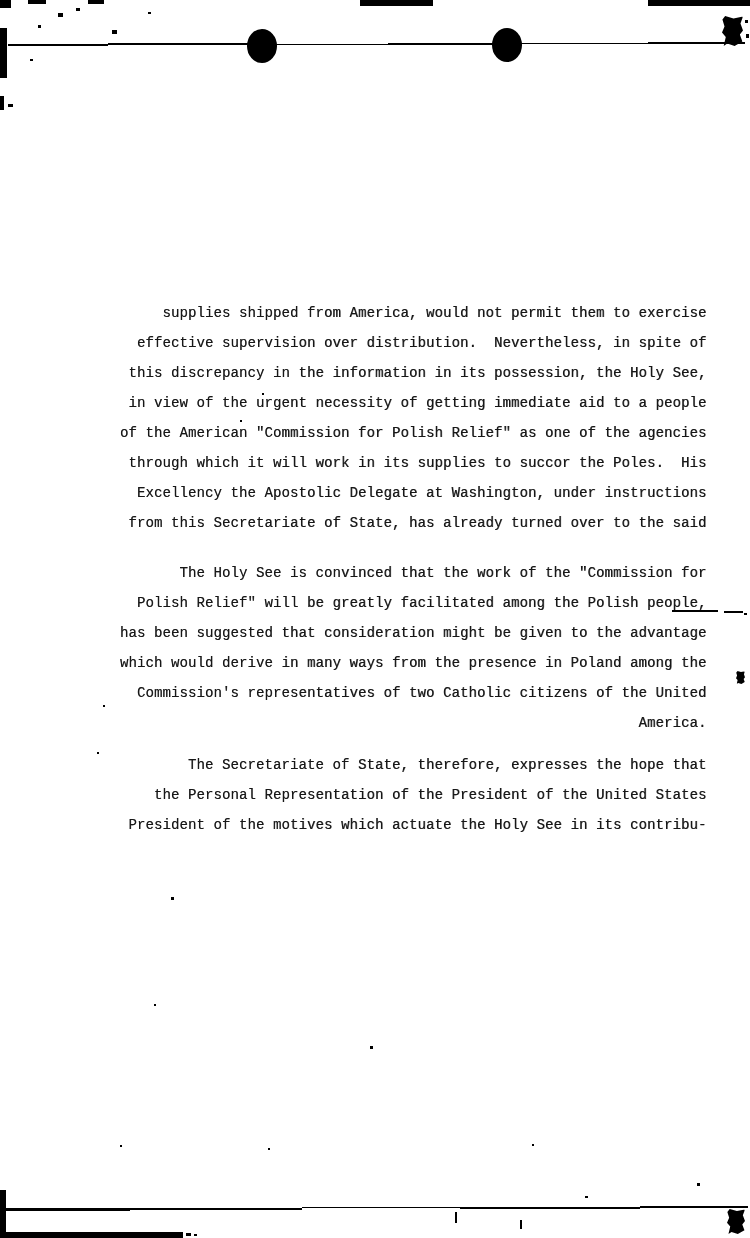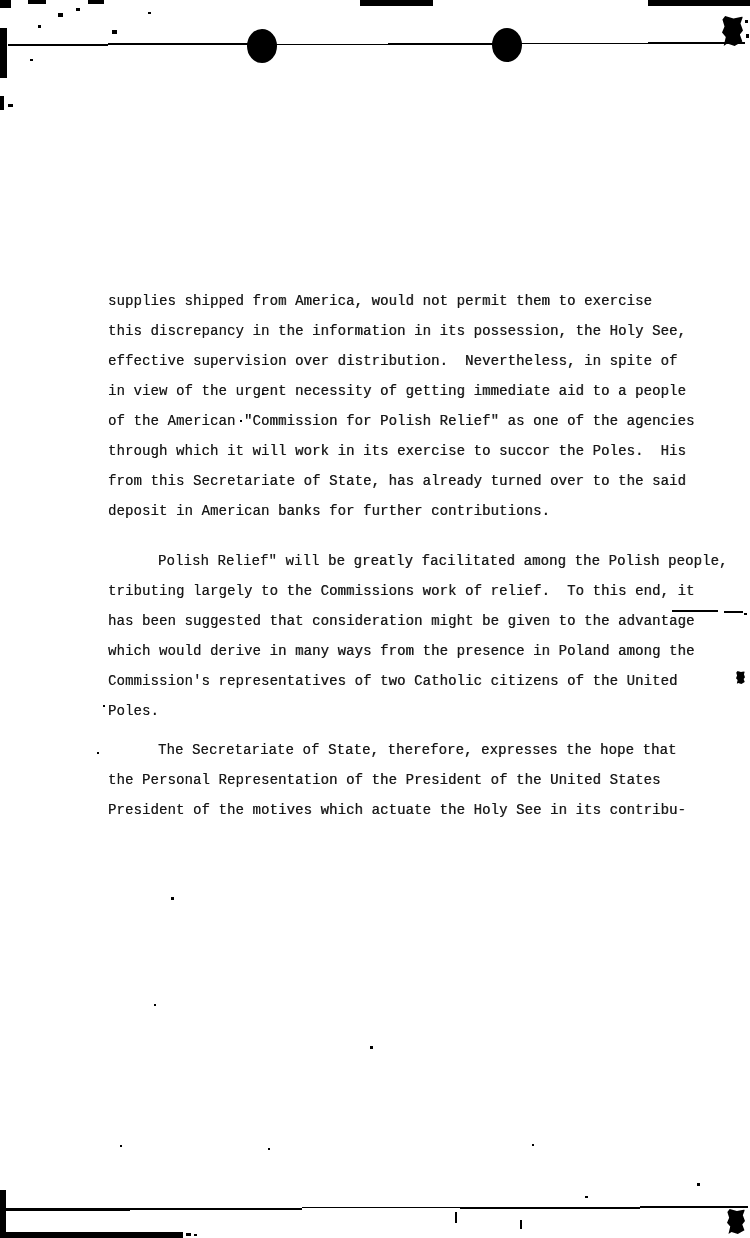--- a/index.html
+++ b/index.html
@@ -15,21 +15,21 @@
     background: #ffffff;
   }
   .textblock {
     position: absolute;
     left: 108px; top: 286px;
     font-size: 14px;
     color: #171717;
     text-shadow: 0.35px 0.35px 0 rgba(10,10,10,0.6);
     letter-spacing: 0.1px;
   }
-  .para { margin: 0; }
+  .para { margin: 12px; text-align: right; }
   .para.p1 { margin-top: 20px; }
   .para.p2 { margin-top: 9px; }
   .para.indent .line:first-child { text-indent: 50px; }
   .line {
     white-space: pre;
     height: 30px;
     line-height: 30px;
   }
   .artifacts { position: absolute; left: 0; top: 0; width: 750px; height: 1238px; }
   .mark { position: absolute; background: #000; }
@@ -94,35 +94,35 @@
       <div class="mark" style="left: 0px; top: 1190px; width: 6px; height: 48px; background: rgb(0, 0, 0);"></div>
       <div class="mark" style="left: 0px; top: 1232px; width: 183px; height: 6px; background: rgb(0, 0, 0);"></div>
       <div class="mark" style="left: 186px; top: 1233px; width: 5px; height: 3px; background: rgb(0, 0, 0);"></div>
       <div class="mark" style="left: 194px; top: 1234px; width: 3px; height: 2px; background: rgb(0, 0, 0);"></div>
       <div class="hole" style="left: 247px; top: 29px; width: 30px; height: 34px; background: rgb(0, 0, 0);"></div>
       <div class="hole" style="left: 492px; top: 28px; width: 30px; height: 34px; background: rgb(0, 0, 0);"></div>
     </div>
   <div class="textblock" style="color: rgb(23, 23, 23);">
       <div class="para p0">
         <div class="line">supplies shipped from America, would not permit them to exercise</div>
+        <div class="line">effective supervision over distribution.  Nevertheless, in spite of</div>
         <div class="line">this discrepancy in the information in its possession, the Holy See,</div>
-        <div class="line">effective supervision over distribution.  Nevertheless, in spite of</div>
         <div class="line">in view of the urgent necessity of getting immediate aid to a people</div>
         <div class="line">of the American "Commission for Polish Relief" as one of the agencies</div>
-        <div class="line">through which it will work in its exercise to succor the Poles.  His</div>
+        <div class="line">through which it will work in its supplies to succor the Poles.  His</div>
+        <div class="line">Excellency the Apostolic Delegate at Washington, under instructions</div>
         <div class="line">from this Secretariate of State, has already turned over to the said</div>
-        <div class="line">deposit in American banks for further contributions.</div>
       </div>
       <div class="para p1 indent">
+        <div class="line">The Holy See is convinced that the work of the "Commission for</div>
         <div class="line">Polish Relief" will be greatly facilitated among the Polish people,</div>
-        <div class="line">tributing largely to the Commissions work of relief.  To this end, it</div>
         <div class="line">has been suggested that consideration might be given to the advantage</div>
         <div class="line">which would derive in many ways from the presence in Poland among the</div>
         <div class="line">Commission's representatives of two Catholic citizens of the United</div>
-        <div class="line">Poles.</div>
+        <div class="line">America.</div>
       </div>
       <div class="para p2 indent">
         <div class="line">The Secretariate of State, therefore, expresses the hope that</div>
         <div class="line">the Personal Representation of the President of the United States</div>
         <div class="line">President of the motives which actuate the Holy See in its contribu-</div>
       </div>
     </div>
 </div>
 
 </body></html>

